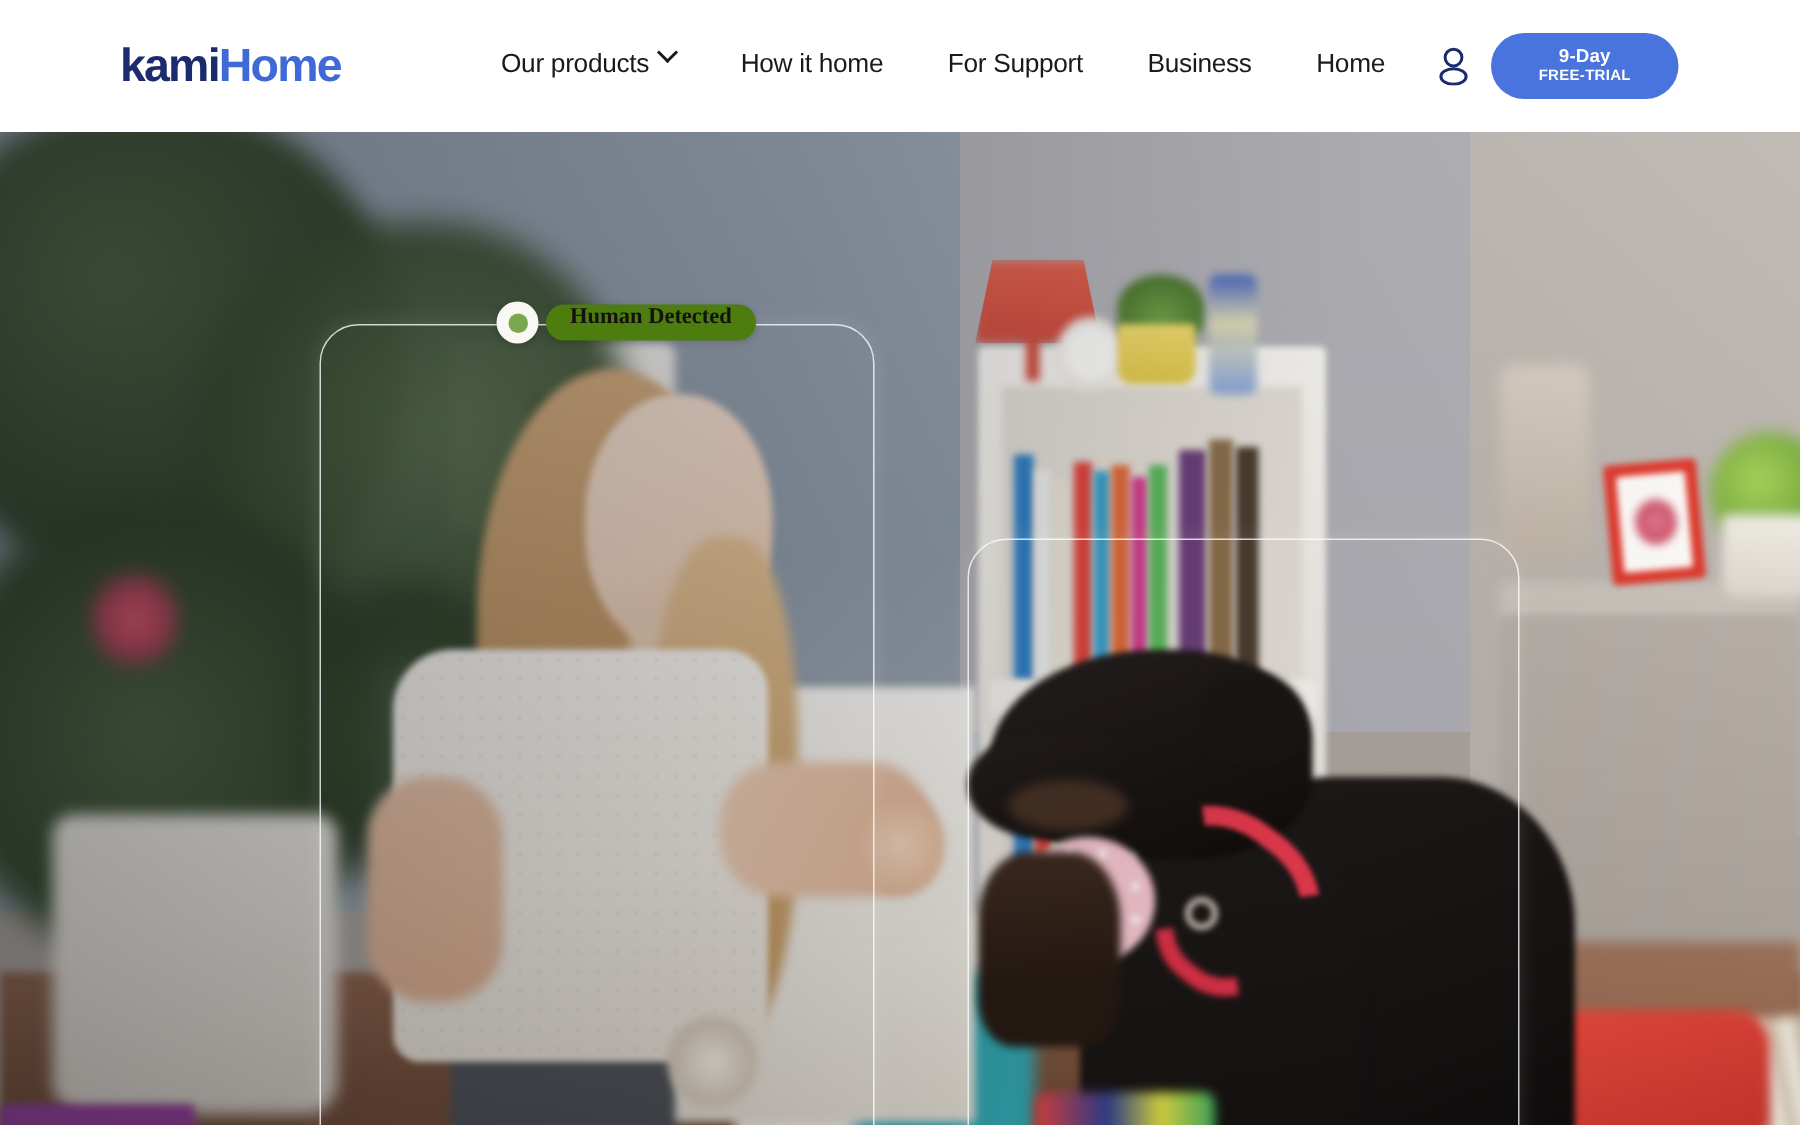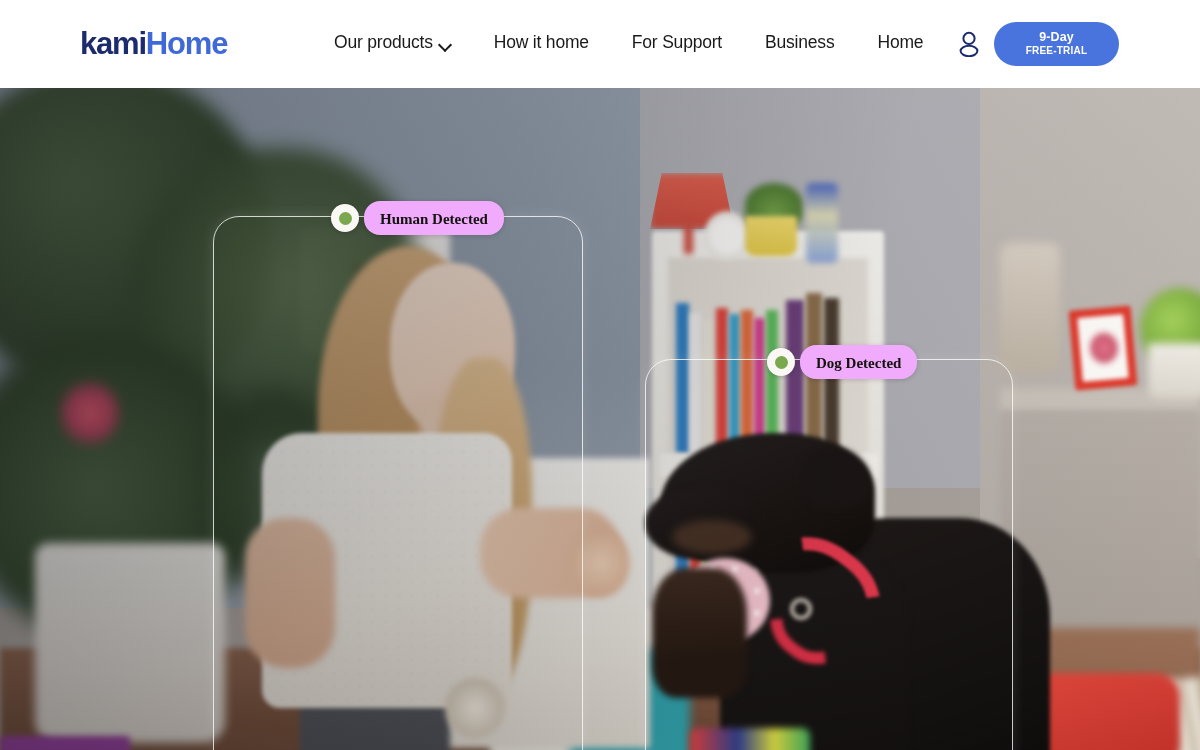--- a/index.html
+++ b/index.html
@@ -24,21 +24,21 @@
   .logo .k { color:#1c2b6e; }
   .logo .h { color:#4069d8; }
 
   .nav {
     position:absolute; left:334px; top:32px;
     display:flex; align-items:center; gap:0px;
     white-space:nowrap;
   }
   .nav-item {
     font-size:17.5px; color:#1a1a1a; letter-spacing:-0.2px;
-    display:flex; align-items:flex-end; gap:7px;
+    display:flex; align-items:flex-start; gap:7px;
     margin-right:43px; cursor:pointer;
   }
   .nav-item:last-child { margin-right:0; }
   .chev { display:inline-block; width:11px; height:11px; position:relative; top:-2px; }
   .chev::after {
     content:""; position:absolute; left:0; top:0;
     width:8px; height:8px;
     border-right:2.2px solid #1a1a1a; border-bottom:2.2px solid #1a1a1a;
     transform:rotate(45deg);
   }
@@ -227,22 +227,22 @@
   .frame-dog   { left:645px; top:271px; width:368px; height:462px; }
 
   .det-badge { position:absolute; z-index:30; display:flex; align-items:center; }
   .badge-dot {
     width:28px; height:28px; border-radius:50%; background:#faf8f4;
     display:flex; align-items:center; justify-content:center;
     box-shadow:0 1px 4px rgba(0,0,0,.18); flex:none;
   }
   .badge-dot i { width:13px; height:13px; border-radius:50%; background:#7aa84f; display:block; }
   .badge-pill {
-    margin-left:5px; background:#f0abfc; border-radius:16px;
-    padding:10px 16px 7px 16px; font-family:"Liberation Serif", serif;
+    margin-left:5px; background:#4d7c0f; border-radius:16px;
+    padding:0 16px 7px 16px; font-family:"Liberation Serif", serif;
     font-size:15px; font-weight:bold; color:#14120f; white-space:nowrap;
     box-shadow:0 1px 5px rgba(0,0,0,.17);
   }
   .badge-human { left:331px; top:113px; }
   .badge-dog   { left:767px; top:257px; }
 
   
   .headline {
     position:absolute; left:60px; top:303px; z-index:40;
     color:#fff; font-size:72px; font-weight:bold;
@@ -392,22 +392,16 @@
 
     <div class="det-frame frame-human"></div>
     <div class="det-frame frame-dog"></div>
 
     <div class="det-badge badge-human">
       <span class="badge-dot">
           <i></i>
         </span>
       <span class="badge-pill">Human Detected</span>
     </div>
-    <div class="det-badge badge-dog">
-      <span class="badge-dot">
-          <i></i>
-        </span>
-      <span class="badge-pill">Dog Detected</span>
-    </div>
 
 
   </section>
 </div>
 
 </body></html>

